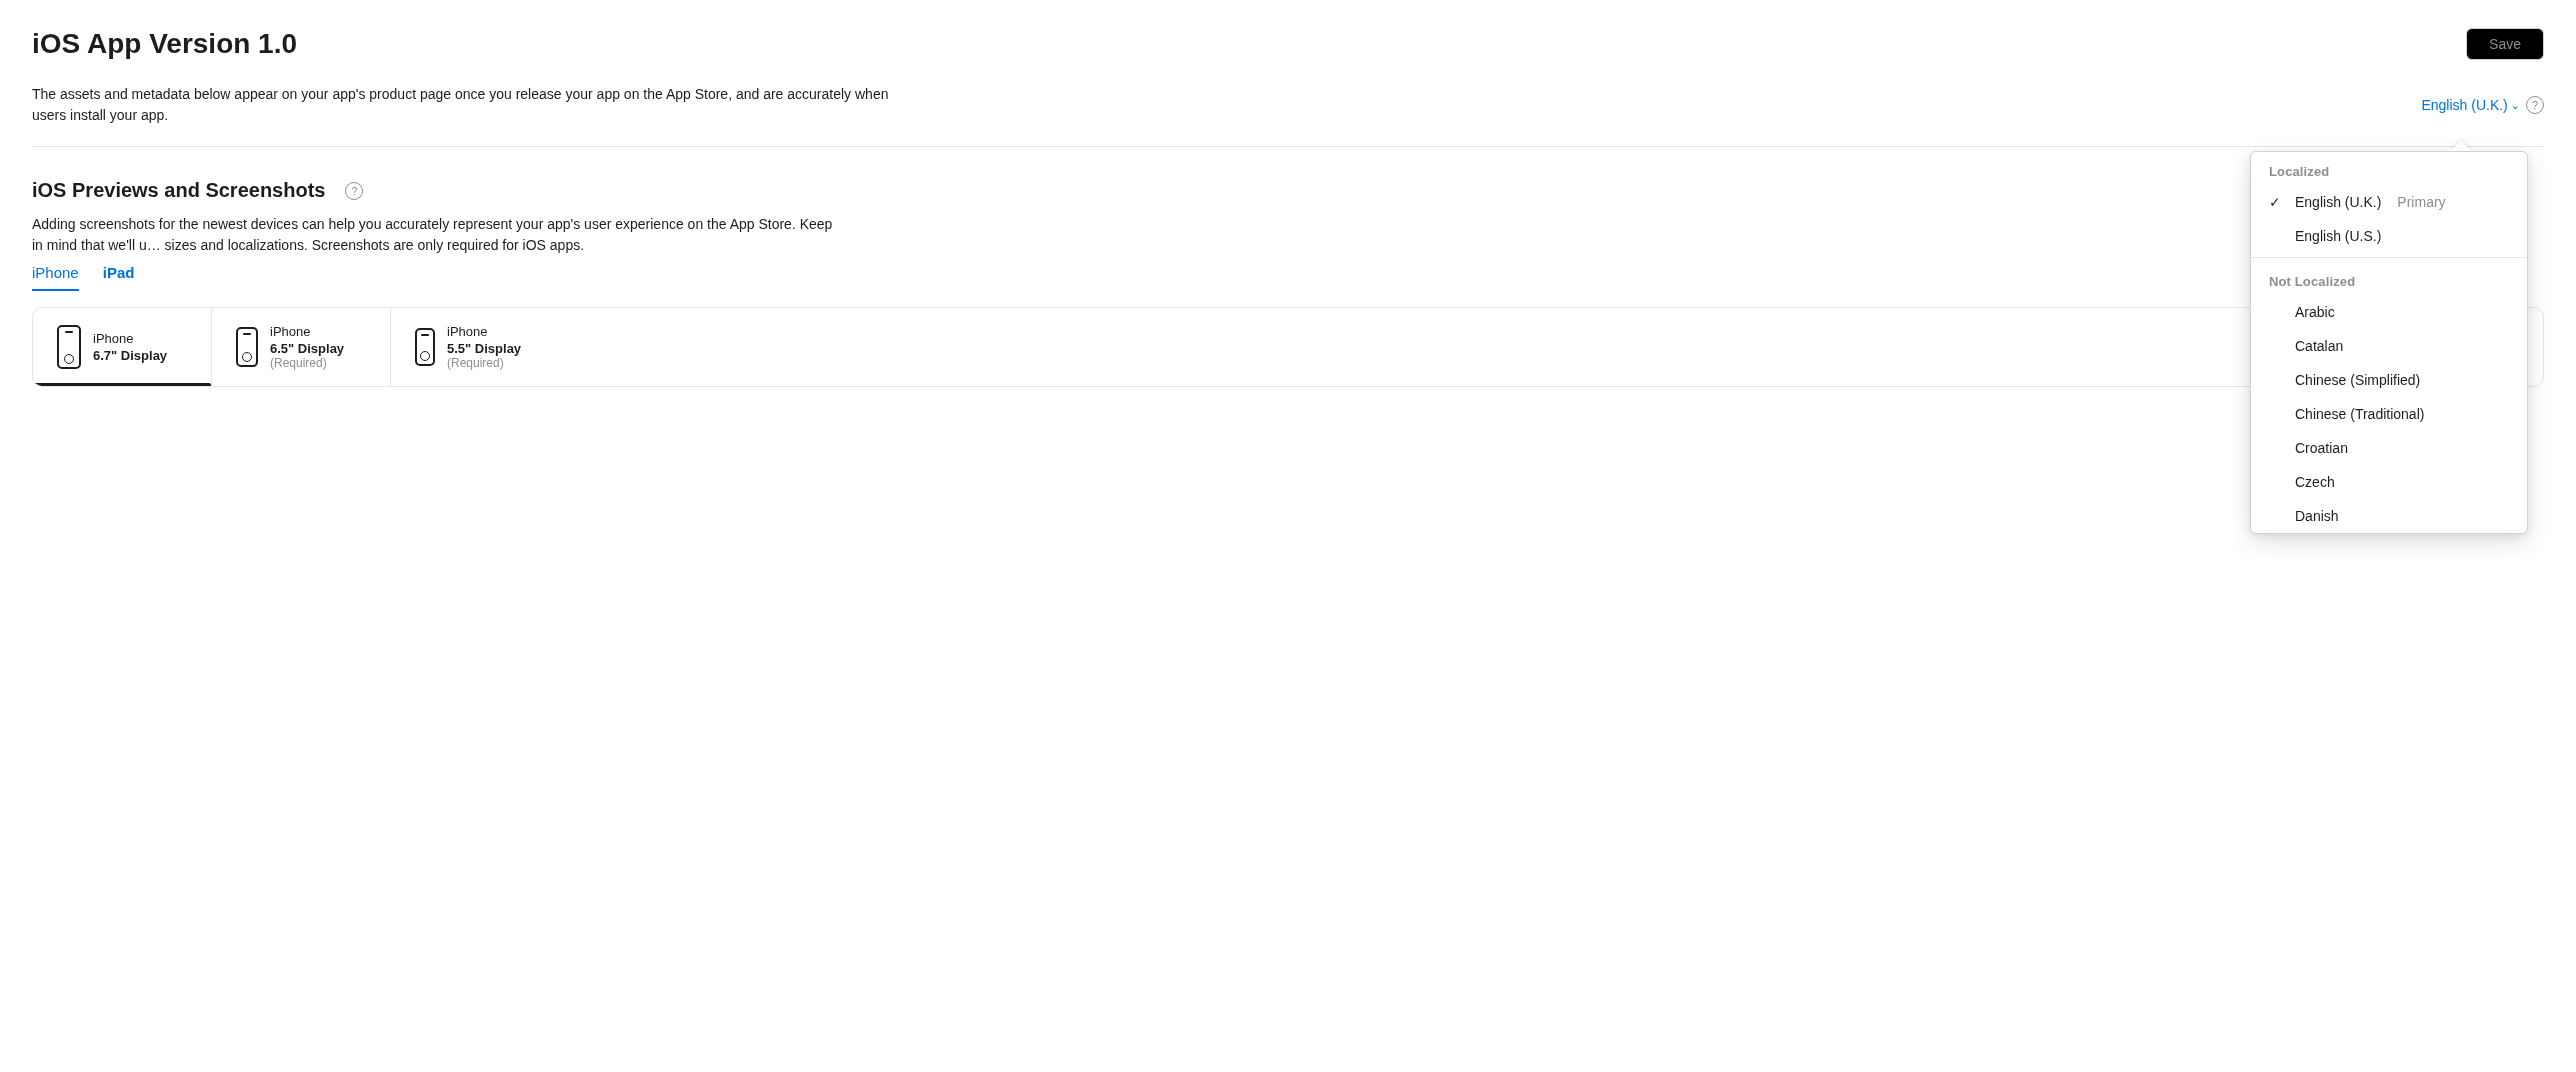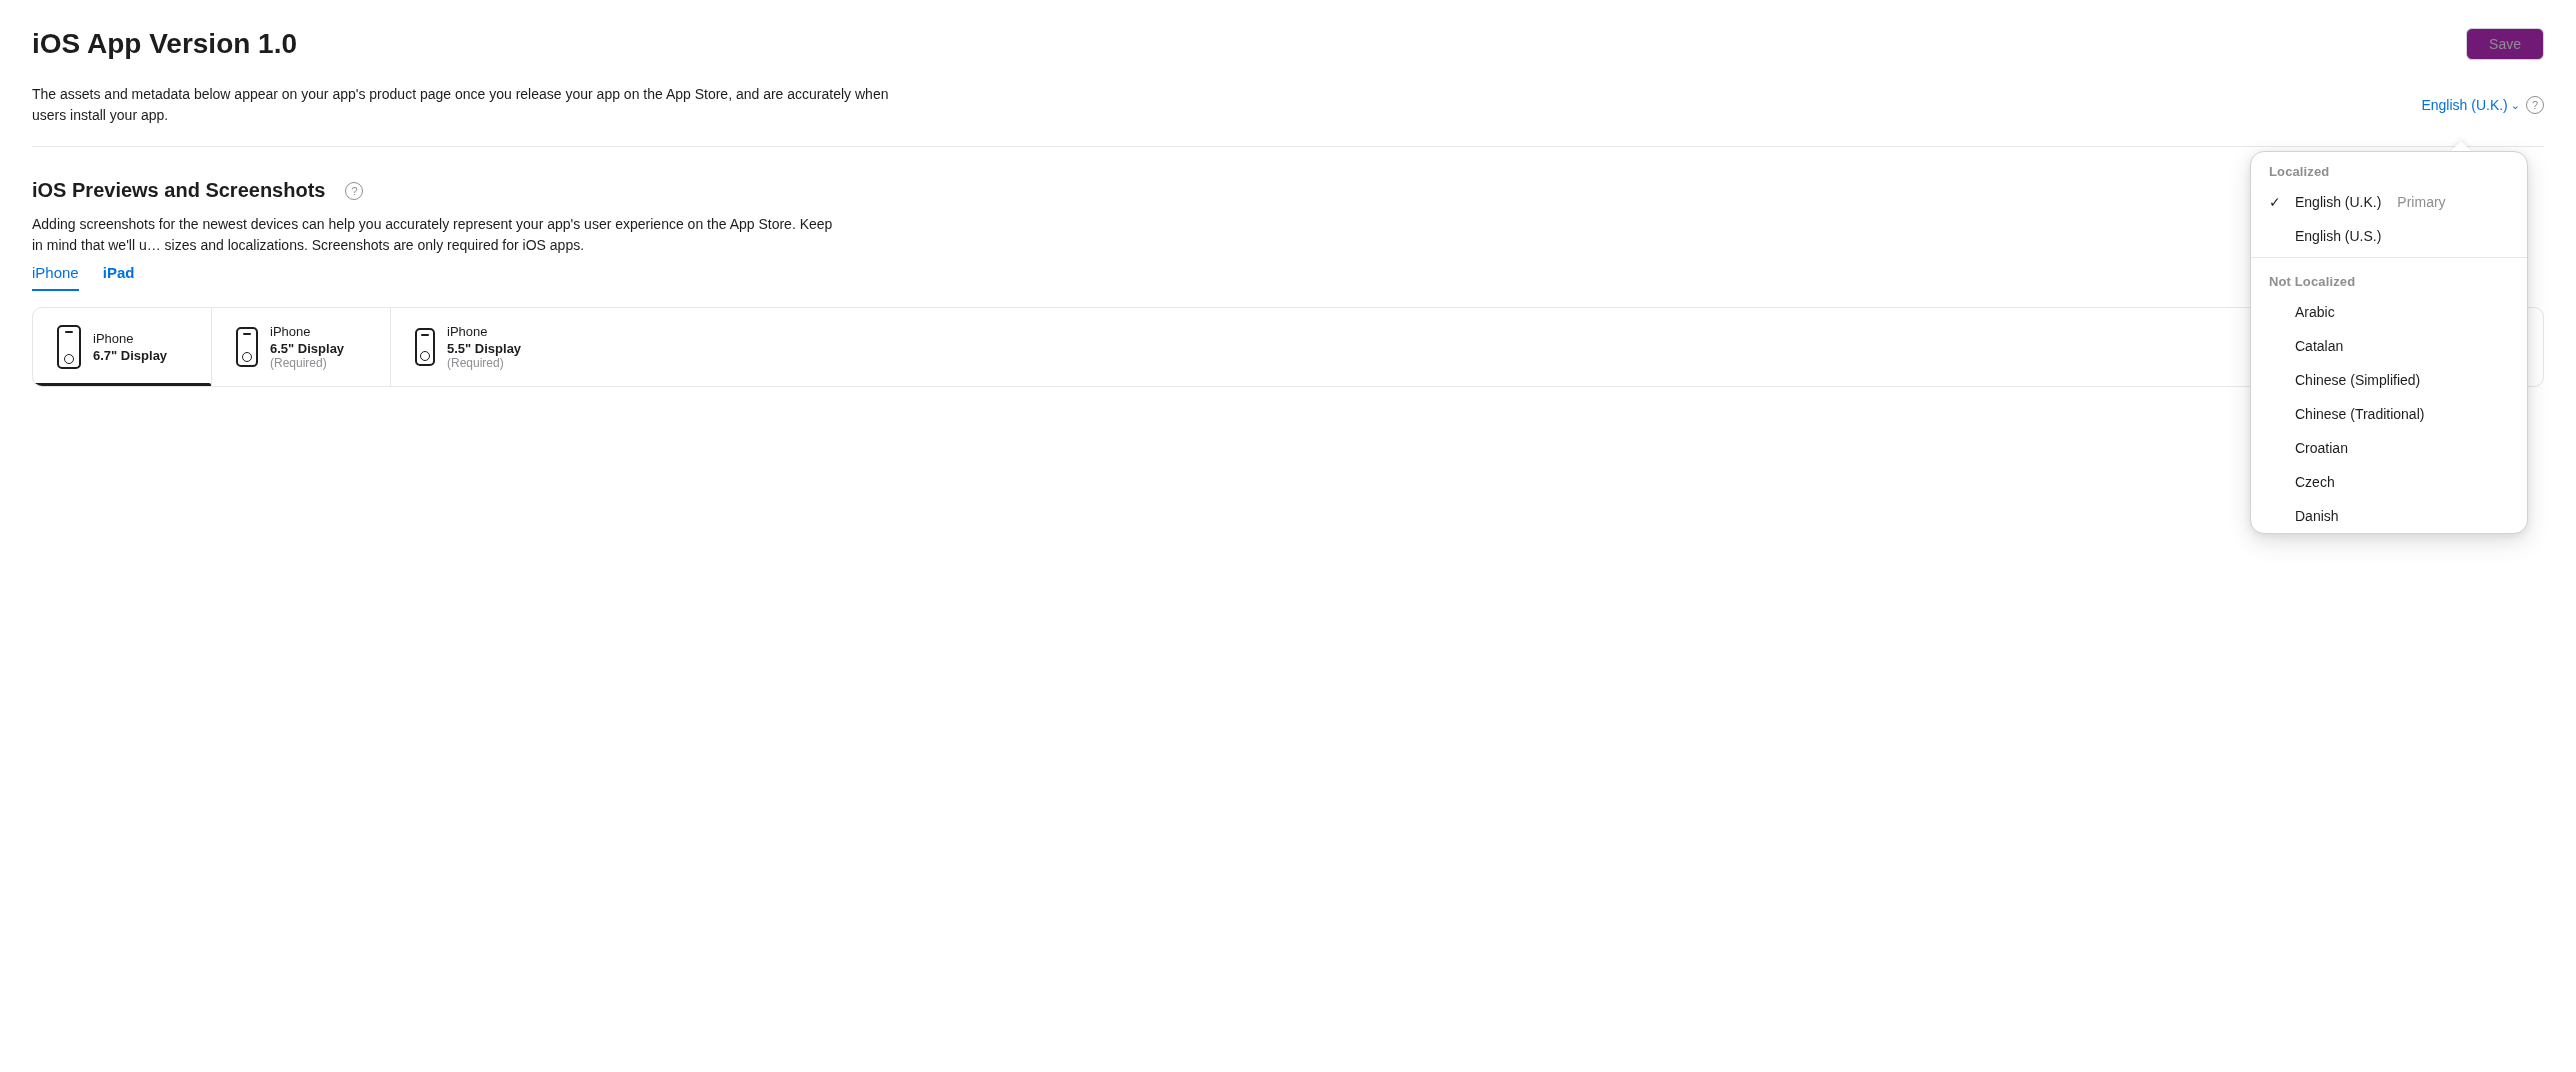--- a/index.html
+++ b/index.html
@@ -25,21 +25,21 @@
       justify-content: space-between;
       margin-bottom: 24px;
     }
     .page-title {
       font-size: 28px;
       font-weight: 700;
       color: #1d1d1f;
     }
     .save-button {
       border: 1px solid #d1d1d6;
-      background: #701a75;
+      background: #000000;
       color: #8e8e93;
       padding: 7px 22px;
       border-radius: 6px;
       font-size: 14px;
       cursor: pointer;
     }
 
     
     .description-row {
       display: flex;
@@ -237,21 +237,21 @@
       font-size: 12px;
       color: #8e8e93;
     }
     .dropdown-menu {
       position: absolute;
       top: 151px;
       right: 48px;
       width: 278px;
       background: #fff;
       border: 1px solid #d1d1d6;
-      border-radius: 14px;
+      border-radius: 6px;
       box-shadow: 0 8px 24px rgba(0,0,0,0.12), 0 2px 8px rgba(0,0,0,0.08);
       z-index: 200;
       overflow: hidden;
     }
     .dropdown-section-label {
       padding: 12px 18px 6px 18px;
       font-size: 13px;
       font-weight: 600;
       color: #8e8e93;
       letter-spacing: 0.01em;

